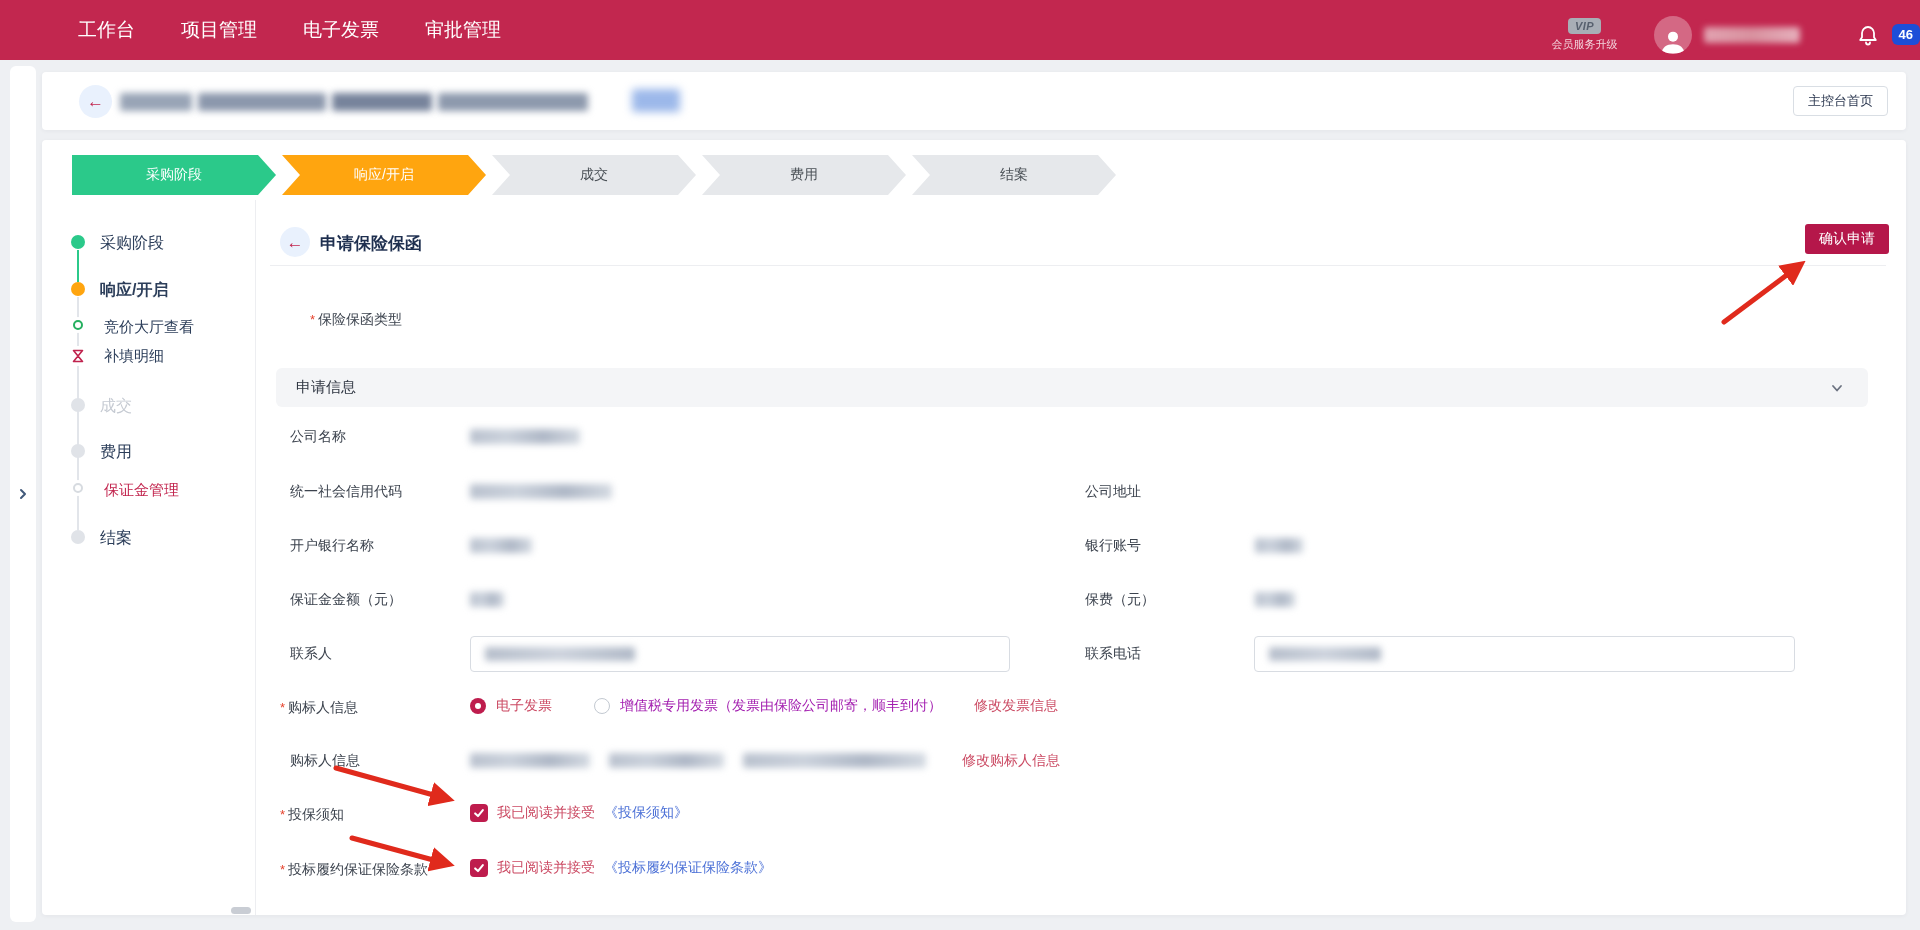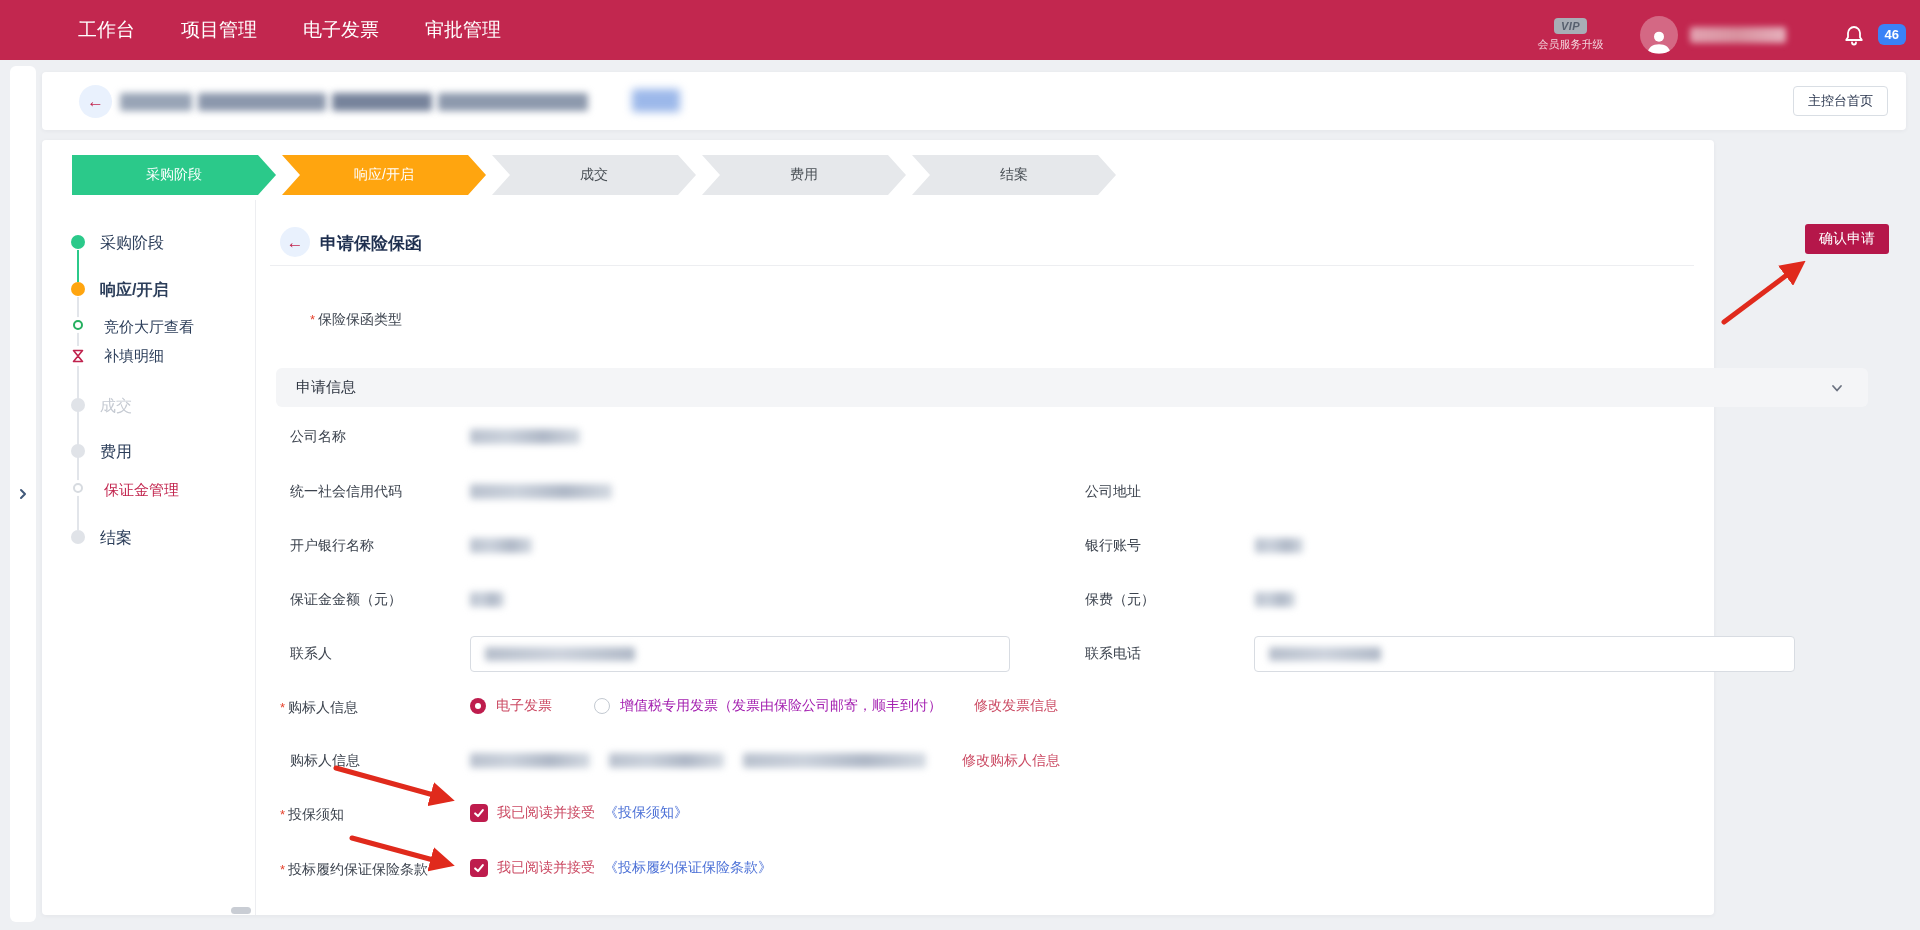--- a/index.html
+++ b/index.html
@@ -14,34 +14,34 @@
   .topbar { position:absolute; left:0; top:0; width:1920px; height:60px; background:#C2274F; display:flex; align-items:center; }
   .topnav { display:flex; gap:46px; margin-left:78px; }
   .topnav span { color:#fff; font-size:19px; font-weight:500; cursor:pointer; white-space:nowrap; }
   .top-right { position:absolute; right:0; top:0; height:69px; display:flex; align-items:center; }
   .vip-wrap { display:flex; flex-direction:column; align-items:center; margin-right:36px; }
   .vip-badge { background:#A8AEB6; color:#57606E; font-weight:bold; font-style:italic; font-size:11px; border-radius:4px; padding:2px 7px; line-height:12px; letter-spacing:.5px; }
   .vip-sub { font-size:11px; color:#F3D3DC; margin-top:3px; white-space:nowrap; }
   .avatar { width:38px; height:38px; border-radius:50%; background:rgba(255,255,255,.30); overflow:hidden; display:flex; align-items:flex-end; justify-content:center; margin-right:12px; }
   .name-blur { width:96px; height:16px; border-radius:3px; background:linear-gradient(90deg,#E2A3B1,#D8919F,#E6B0BC); filter:blur(3px); margin-right:56px; }
   .bell { width:24px; height:24px; margin-right:12px; cursor:pointer; }
-  .notif-badge { background:#3b82f6; color:#fff; font-size:13px; font-weight:bold; border-radius:6px; padding:3px 7px; margin-right:14px; }
+  .notif-badge { background:#1d4ed8; color:#fff; font-size:13px; font-weight:bold; border-radius:6px; padding:3px 7px; }
   
   .left-strip { position:absolute; left:10px; top:66px; width:26px; height:856px; background:#fff; border-radius:6px; }
   .strip-chevron { position:absolute; left:6px; top:421px; width:14px; height:14px; cursor:pointer; }
   
   .crumb-card { position:absolute; left:42px; top:72px; width:1864px; height:58px; background:#fff; border-radius:4px; box-shadow:0 1px 4px rgba(31,45,61,.05); }
   .circle-back { position:absolute; border-radius:50%; background:#E9F1FD; display:flex; align-items:center; justify-content:center; cursor:pointer; }
   .circle-back .arr { color:#C2254E; font-size:17px; line-height:1; }
   .crumb-back { left:37px; top:13px; width:33px; height:33px; }
   .crumb-blur { position:absolute; top:21px; height:18px; border-radius:2px; filter:blur(3.5px); }
   .crumb-badge { position:absolute; left:590px; top:17px; width:48px; height:23px; border-radius:3px; background:#9CB8EA; filter:blur(4px); }
   .home-btn { position:absolute; right:18px; top:14px; height:30px; padding:0 14px; background:#fff; border:1px solid #D9DEE4; border-radius:4px; color:#28344D; font-size:13px; display:flex; align-items:center; cursor:pointer; white-space:nowrap; }
   
-  .panel { position:absolute; left:42px; top:140px; width:1672px; height:775px; background:#fff; border-radius:4px; box-shadow:0 1px 4px rgba(31,45,61,.05); }
+  .panel { position:absolute; left:42px; top:140px; width:1864px; height:775px; background:#fff; border-radius:4px; box-shadow:0 1px 4px rgba(31,45,61,.05); }
   
   .steps { position:absolute; left:30px; top:15px; display:flex; gap:6px; }
   .step { width:204px; height:40px; display:flex; align-items:center; justify-content:center; font-size:14px; color:#4B5157; background:#E6E8EB;
     clip-path:polygon(0 0, calc(100% - 18px) 0, 100% 50%, calc(100% - 18px) 100%, 0 100%, 18px 50%); cursor:pointer; }
   .step.first { clip-path:polygon(0 0, calc(100% - 18px) 0, 100% 50%, calc(100% - 18px) 100%, 0 100%); }
   .step.done { background:#2BC98A; color:#fff; }
   .step.current { background:#FFA50F; color:#fff; }
   
   .side { position:absolute; left:0; top:60px; width:214px; height:715px; border-right:1px solid #EDEEF1; }
   .tl-line { position:absolute; left:35px; width:2px; background:#E2E5EA; }

